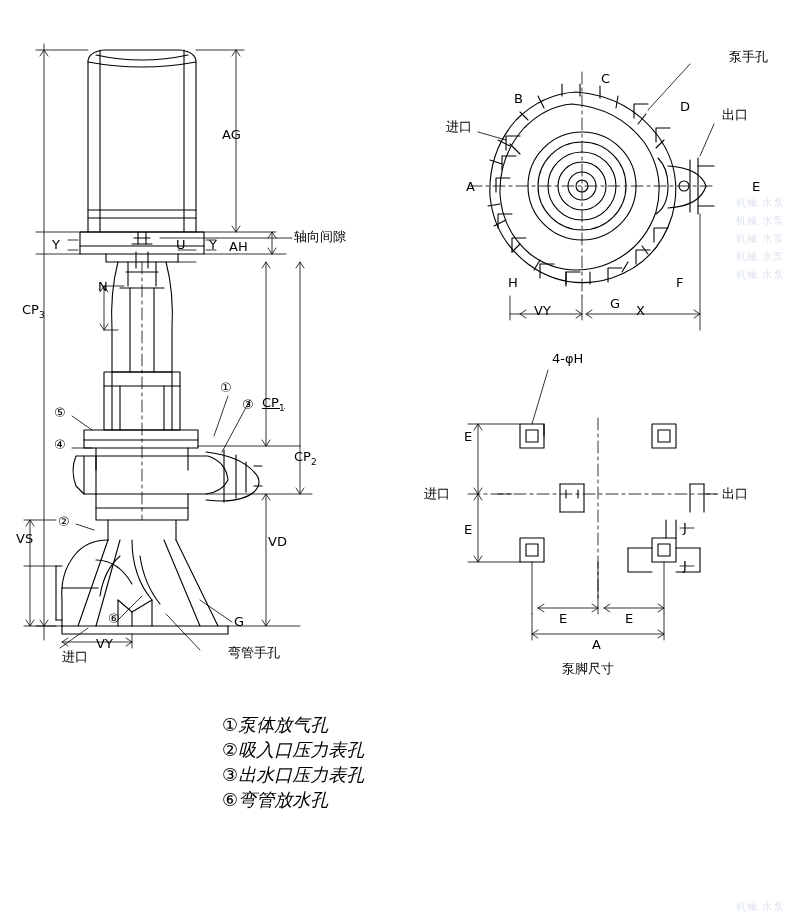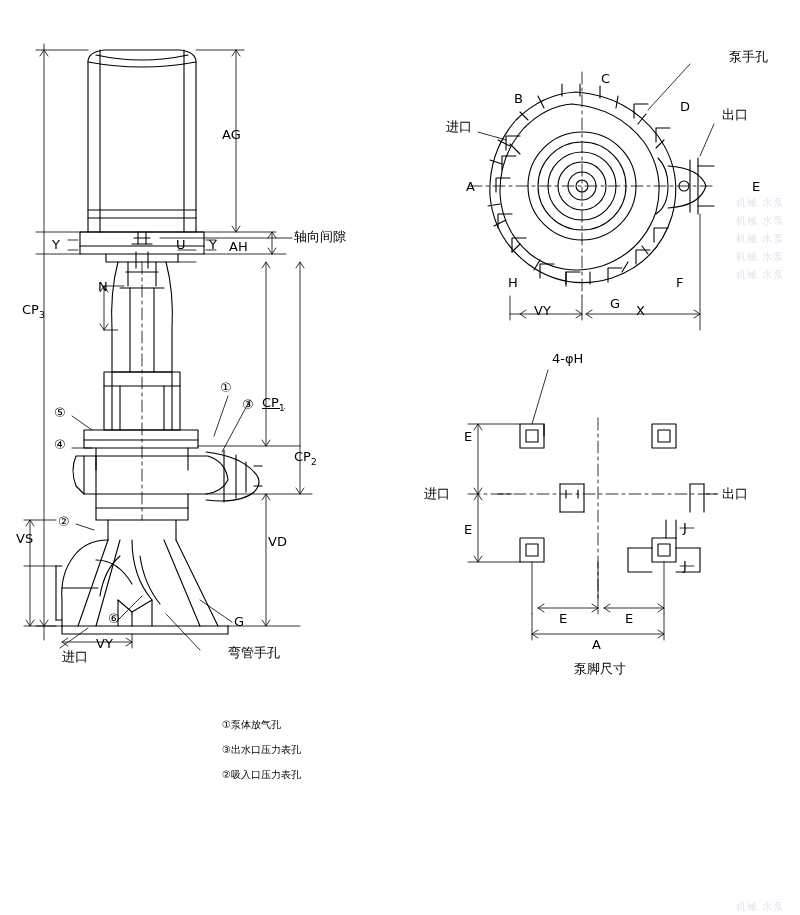--- a/index.html
+++ b/index.html
@@ -41,22 +41,23 @@
   .lbl.sub {
     font-size: 13px;
   }
   .lbl sub {
     font-size: 9px;
   }
   .legend {
     position: absolute;
     left: 222px;
     top: 712px;
-    font-size: 10px;
+    font-size: 18px;
     line-height: 25px;
+    font-style: italic;
   }
   .legend div {
     white-space: nowrap;
   }
   .caption {
     position: absolute;
     font-size: 13px;
   }
   .wm {
     position: absolute;
@@ -401,26 +402,27 @@
   <div class="lbl" style="left:530px; top:352px;margin-left:22px;">4-φH</div>
   <div class="lbl" style="left:464px; top:430px;">E</div>
   <div class="lbl" style="left:464px; top:523px;">E</div>
   <div class="lbl" style="left:559px; top:612px;">E</div>
   <div class="lbl" style="left:625px; top:612px;">E</div>
   <div class="lbl" style="left:592px; top:638px;">A</div>
   <div class="lbl" style="left:683px; top:521px;">J</div>
   <div class="lbl" style="left:683px; top:559px;">J</div>
   <div class="lbl cn" style="left:424px; top:487px;">进口</div>
   <div class="lbl cn" style="left:722px; top:487px;">出口</div>
-  <div class="caption cn" style="left:562px; top:660px;margin-left:12px;">泵脚尺寸</div>
+  <div class="caption cn" style="left:562px; top:660px;">泵脚尺寸</div>
 
   <div class="legend">
     <div>①泵体放气孔</div>
+    <div>②吸入口压力表孔</div>
     <div>③出水口压力表孔</div>
-    <div>②吸入口压力表孔</div>
+    <div>⑥弯管放水孔</div>
   </div>
 
   <div class="wm" style="left:736px; top:196px;">机械 水泵</div>
   <div class="wm" style="left:736px; top:214px;">机械 水泵</div>
   <div class="wm" style="left:736px; top:232px;">机械 水泵</div>
   <div class="wm" style="left:736px; top:250px;">机械 水泵</div>
   <div class="wm" style="left:736px; top:268px;">机械 水泵</div>
   <div class="wm" style="left:736px; top:900px;">机械 水泵</div>
 
 </div>

